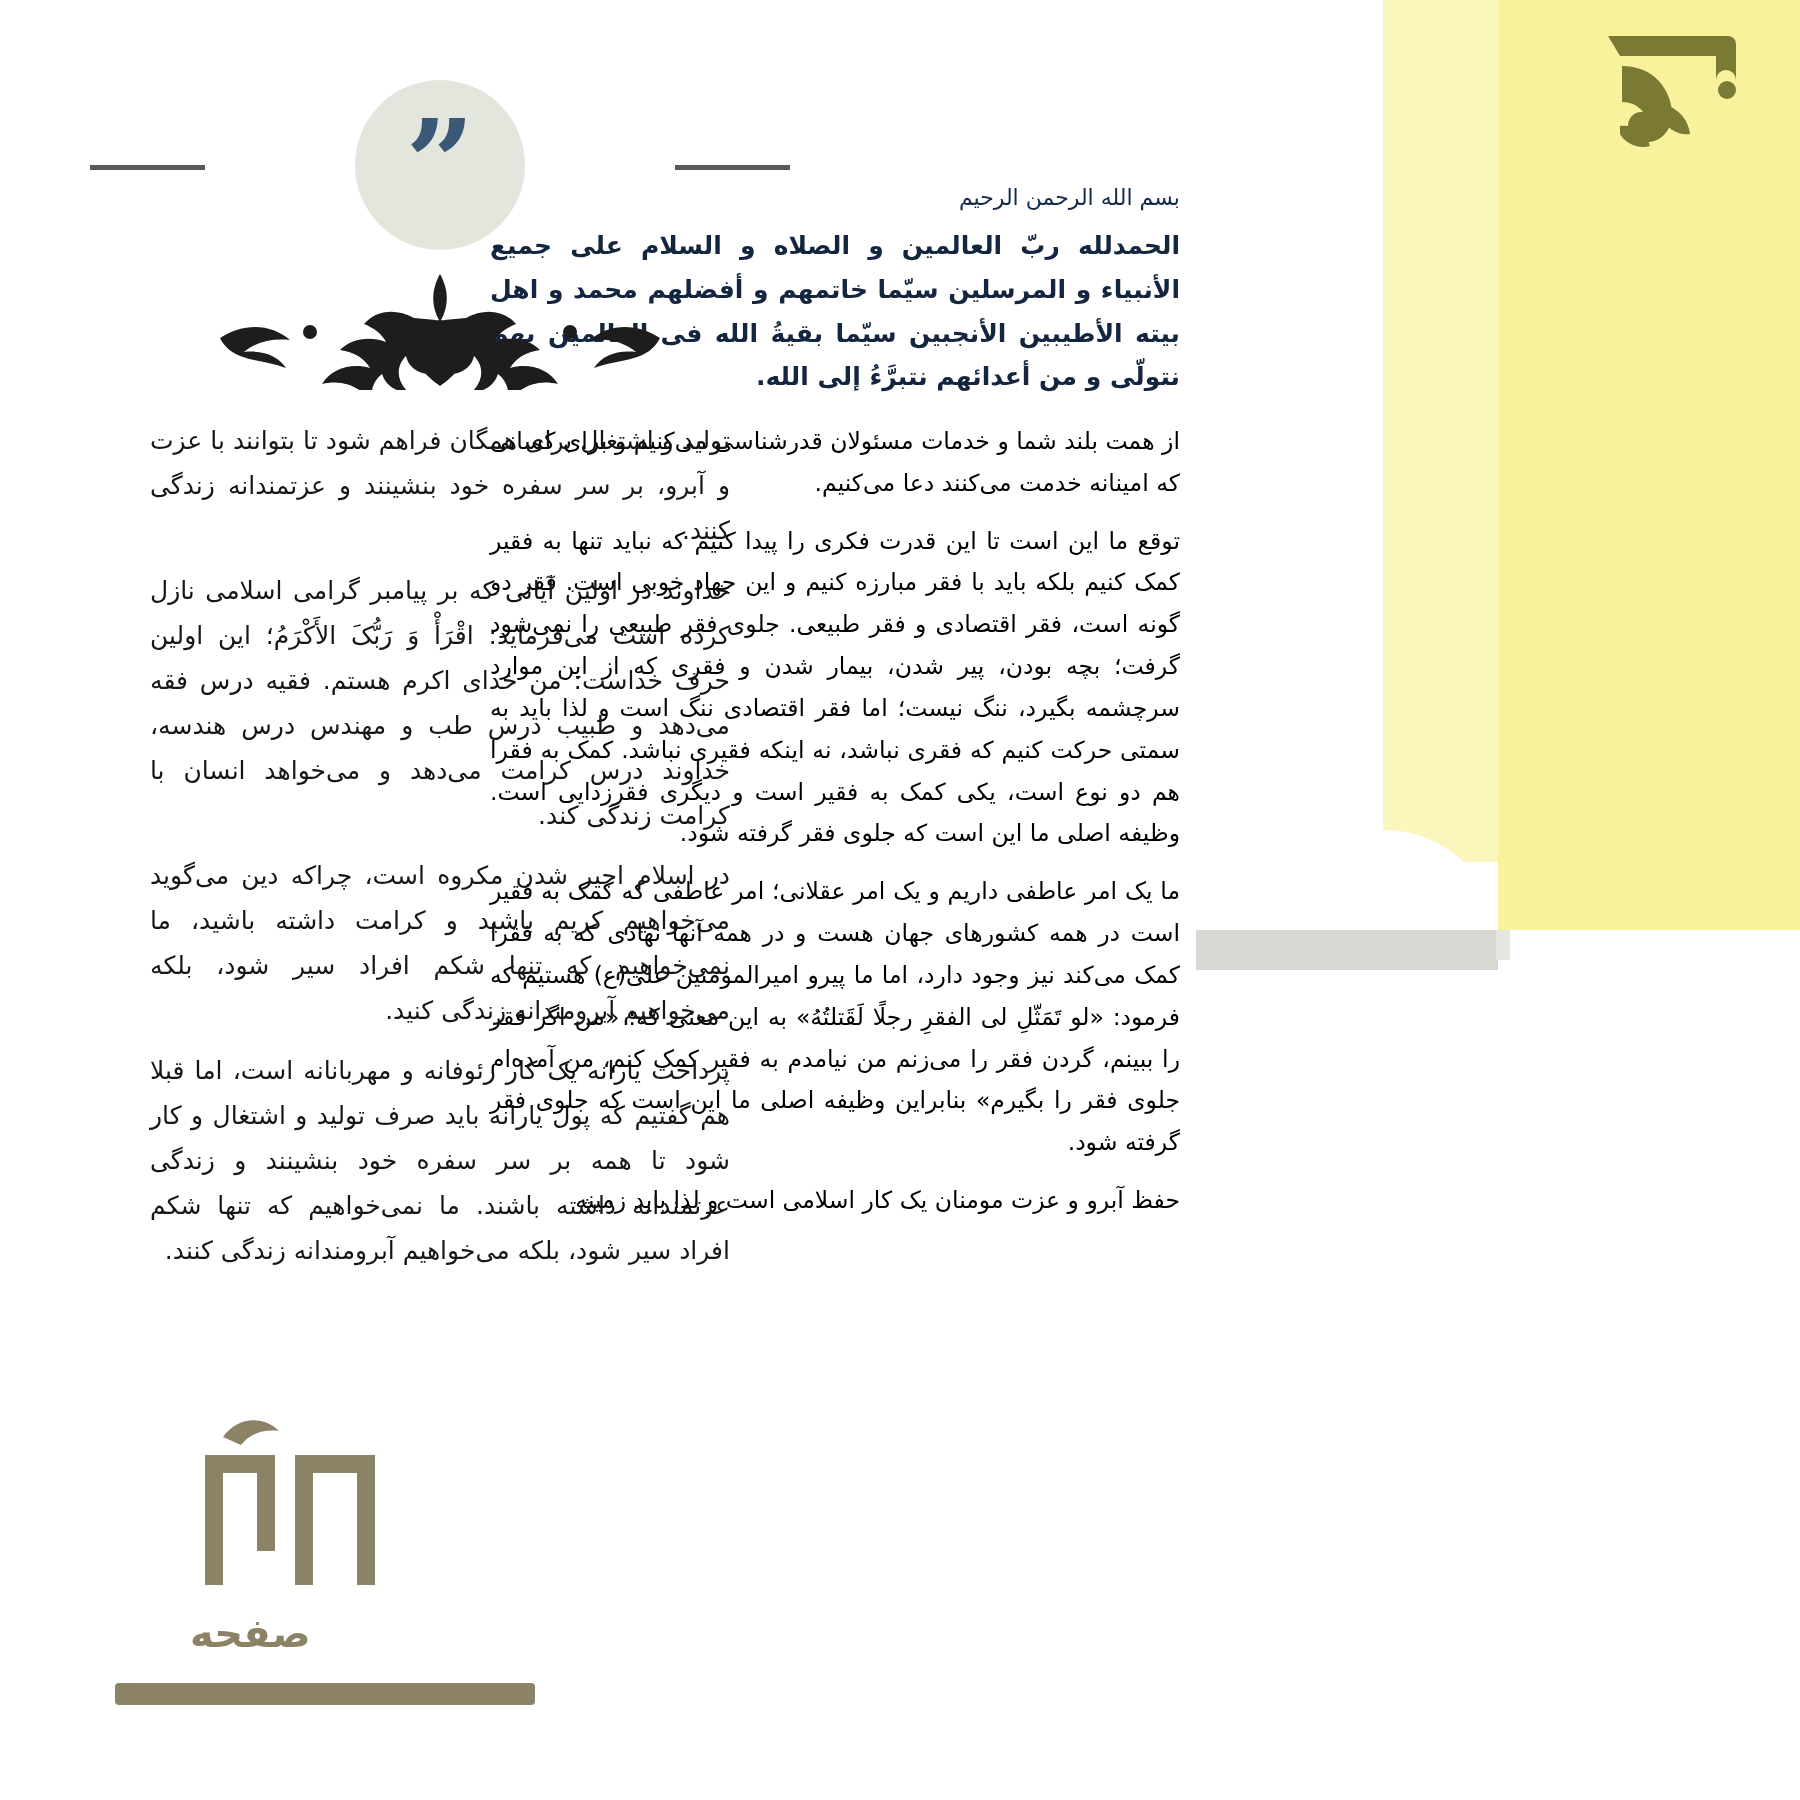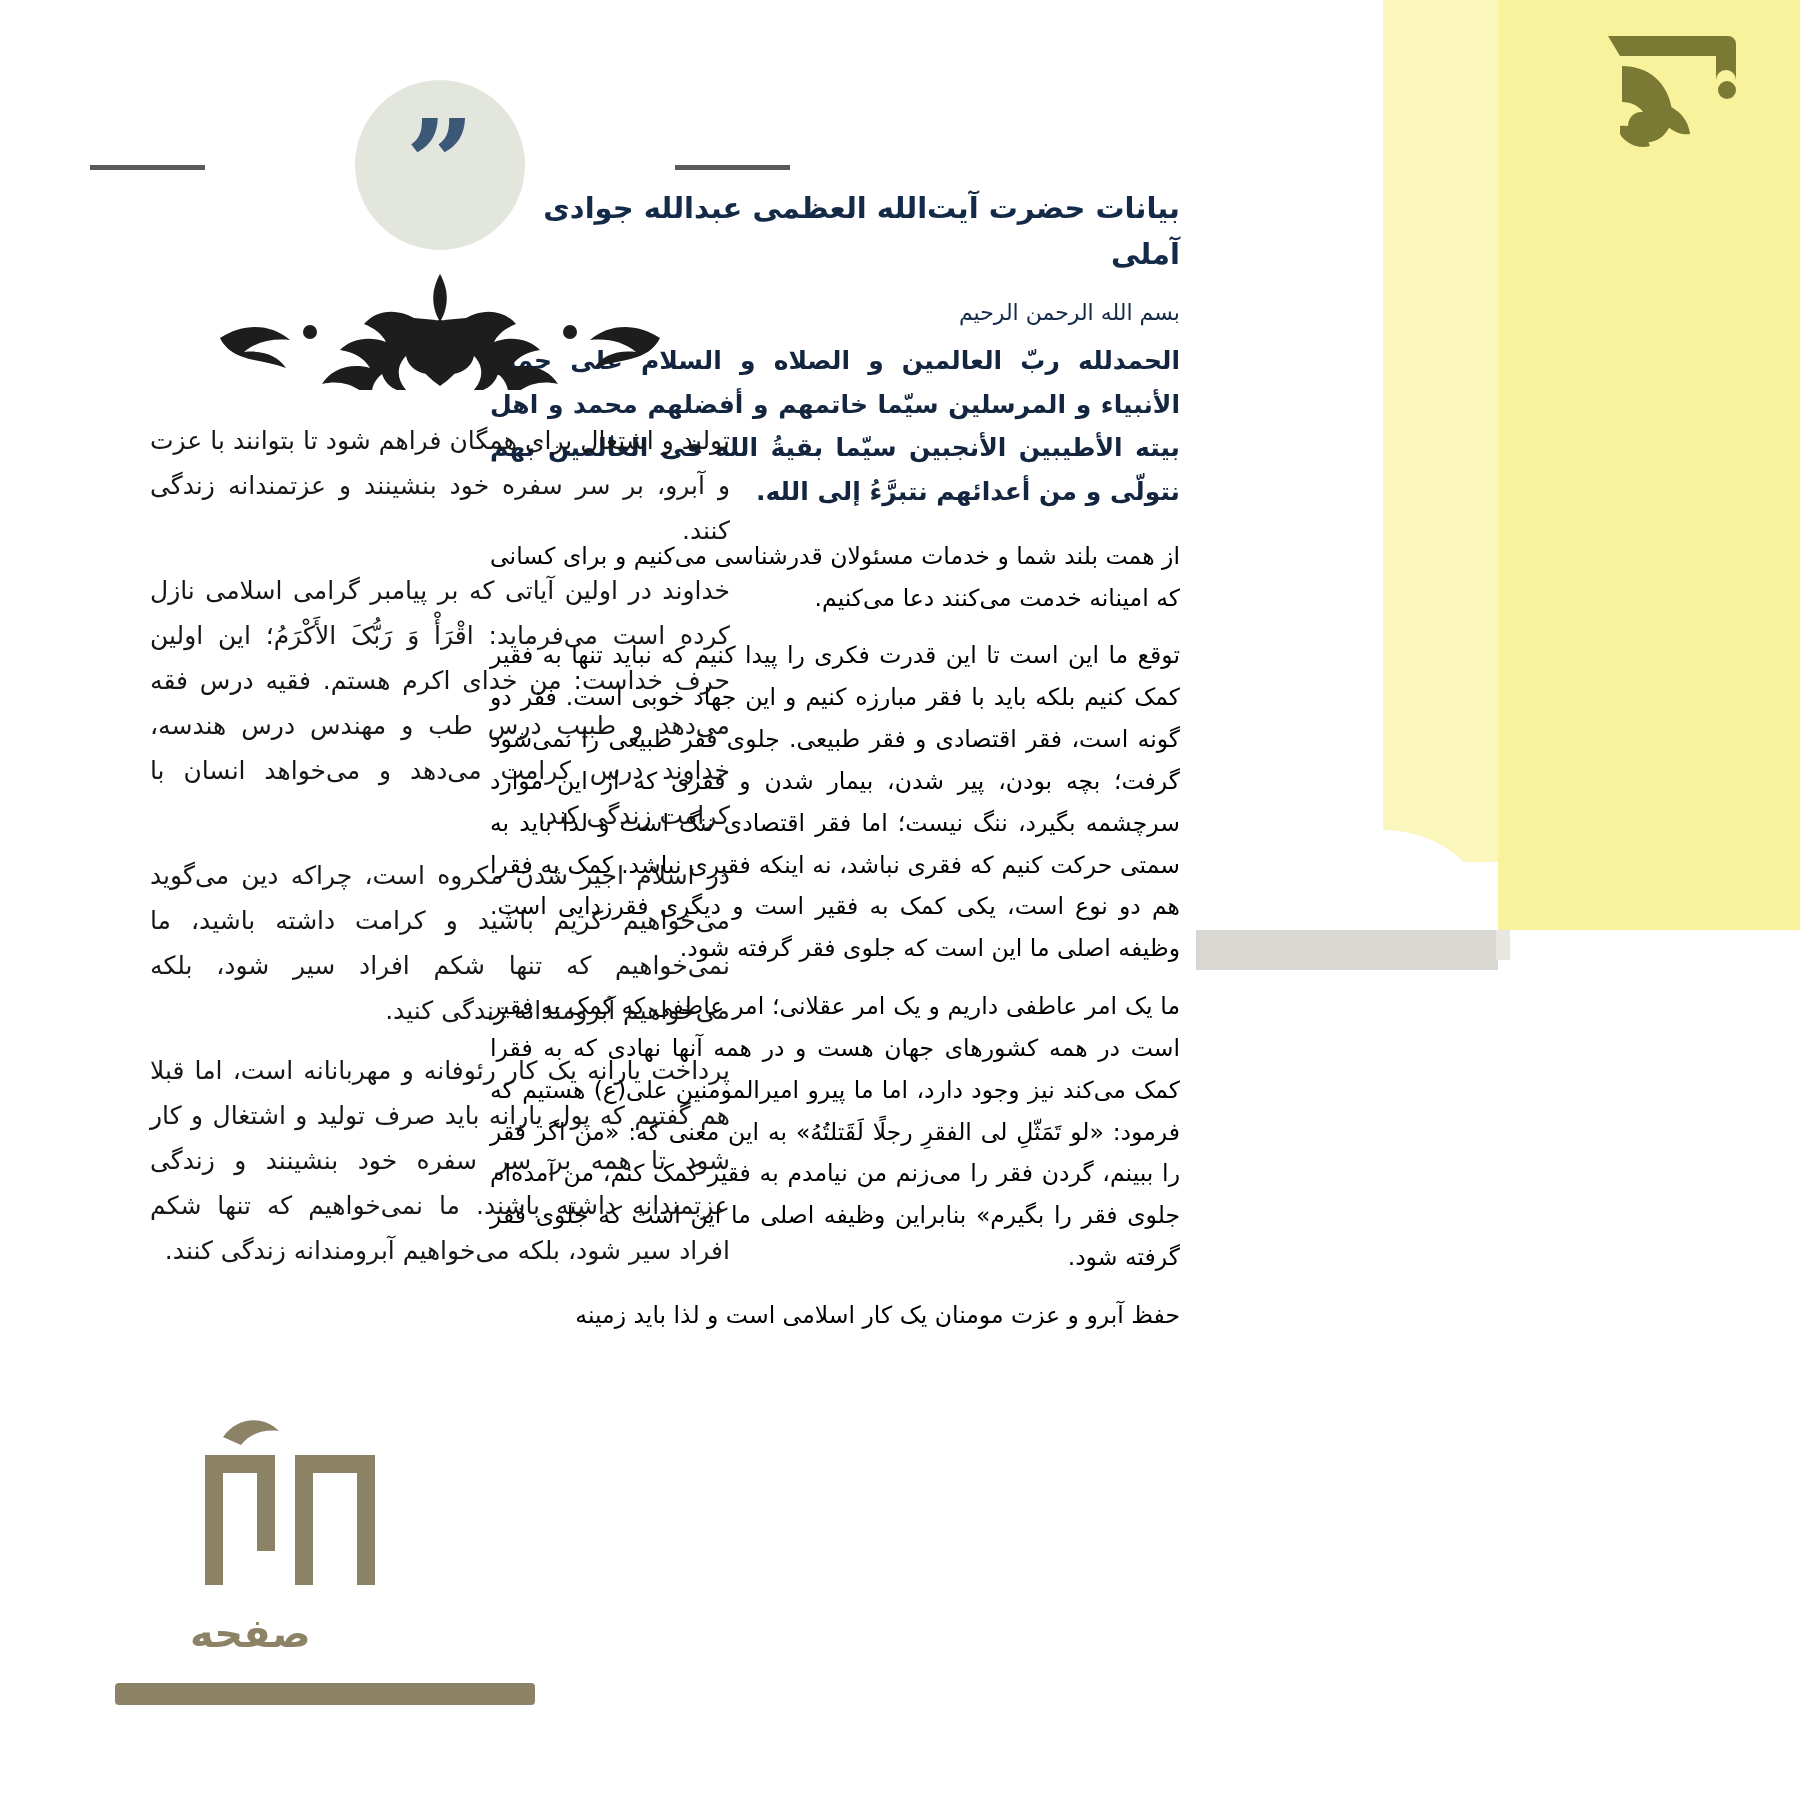--- a/index.html
+++ b/index.html
@@ -225,21 +225,20 @@
 
 <svg class="corner-flourish" viewBox="0 0 150 140" aria-hidden="true">
   <path fill="currentColor" d="M8 6 h120 a8 8 0 0 1 8 8 v36 a10 10 0 0 0 -20 0 v-24 h-96 z"></path>
   <path fill="currentColor" d="M22 36 c26 0 46 16 50 44 c2 16 -8 30 -22 32 c-12 2 -22 -6 -22 -16 c0 -9 7 -15 15 -14 c-4 -6 -12 -10 -21 -10 z"></path>
   <path fill="currentColor" d="M60 74 c16 2 28 14 30 30 c-12 2 -24 -6 -30 -18 z"></path>
   <path fill="currentColor" d="M20 96 c14 -2 26 6 30 20 c-12 4 -26 -4 -30 -12 z"></path>
   <circle fill="currentColor" cx="127" cy="60" r="9"></circle>
 </svg>
 
 <div class="right-col">
-  <h1 class="speaker-title">بیانات حضرت آیت‌الله العظمی عبدالله جوادی آملی</h1>
   <div class="basmala">بسم الله الرحمن الرحیم</div>
   <div class="arabic-block">الحمدلله ربّ العالمین و الصلاه و السلام علی جمیع الأنبیاء و المرسلین سیّما خاتمهم و أفضلهم محمد و اهل بیته الأطیبین الأنجبین سیّما بقیةُ الله فی العالمین بهم نتولّی و من أعدائهم نتبرَّءُ إلی الله.</div>
   <p class="body">از همت بلند شما و خدمات مسئولان قدرشناسی می‌کنیم و برای کسانی که امینانه خدمت می‌کنند دعا می‌کنیم.</p>
   <p class="body">توقع ما این است تا این قدرت فکری را پیدا کنیم که نباید تنها به فقیر کمک کنیم بلکه باید با فقر مبارزه کنیم و این جهاد خوبی است. فقر دو گونه است، فقر اقتصادی و فقر طبیعی. جلوی فقر طبیعی را نمی‌شود گرفت؛ بچه بودن، پیر شدن، بیمار شدن و فقری که از این موارد سرچشمه بگیرد، ننگ نیست؛ اما فقر اقتصادی ننگ است و لذا باید به سمتی حرکت کنیم که فقری نباشد، نه اینکه فقیری نباشد. کمک به فقرا هم دو نوع است، یکی کمک به فقیر است و دیگری فقرزدایی است. وظیفه اصلی ما این است که جلوی فقر گرفته شود.</p>
   <p class="body">ما یک امر عاطفی داریم و یک امر عقلانی؛ امر عاطفی که کمک به فقیر است در همه کشورهای جهان هست و در همه آنها نهادی که به فقرا کمک می‌کند نیز وجود دارد، اما ما پیرو امیرالمومنین علی(ع) هستیم که فرمود: «لو تَمَثّلِ لی الفقرِ رجلًا لَقَتلتُهُ» به این معنی که: «من اگر فقر را ببینم، گردن فقر را می‌زنم من نیامدم به فقیر کمک کنم، من آمده‌ام جلوی فقر را بگیرم» بنابراین وظیفه اصلی ما این است که جلوی فقر گرفته شود.</p>
   <p class="body">حفظ آبرو و عزت مومنان یک کار اسلامی است و لذا باید زمینه</p>
 </div>
 
 <div class="left-col">
 

